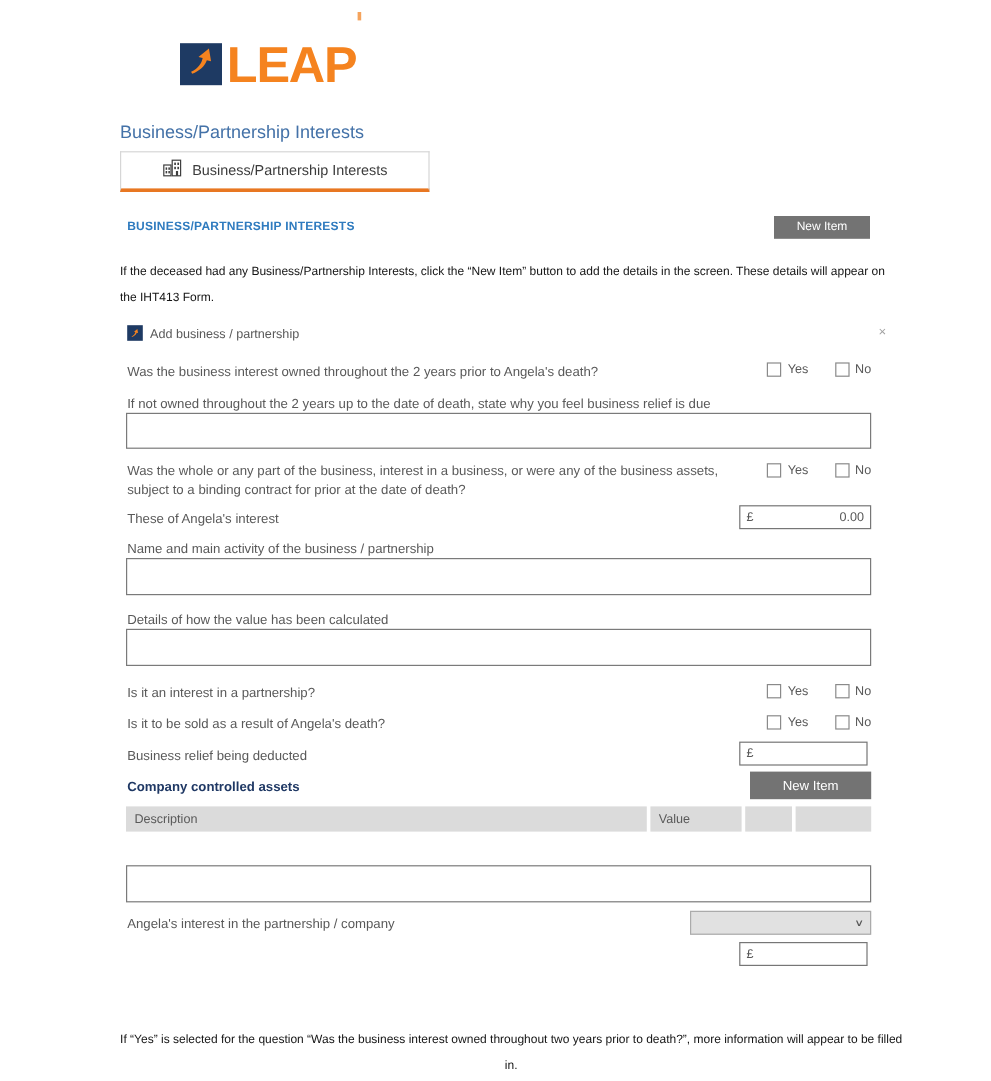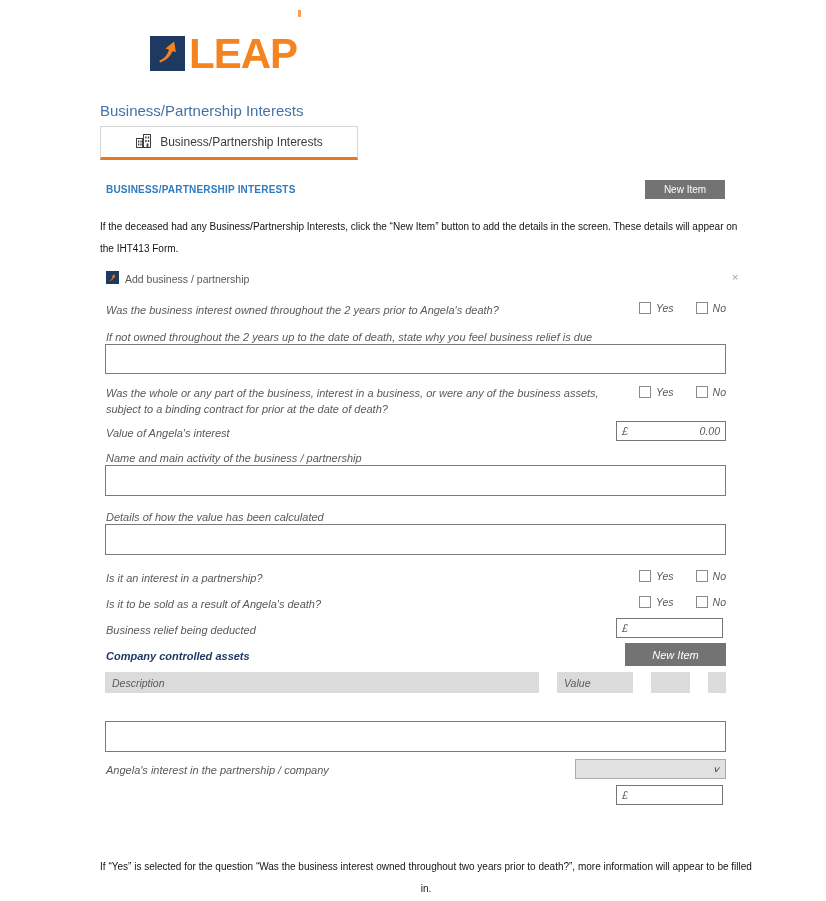--- a/index.html
+++ b/index.html
@@ -30,31 +30,31 @@
   .para { position:absolute; left:100px; width:652px; font-size:10px; line-height:22px; color:#141414; }
   .para-top { top:216px; }
   .para-bottom { top:856px;text-align:center; }
 
   
   .dlg-icon { position:absolute; left:106px; top:271px; width:13px; height:13px; background:#1e3a63; display:flex; align-items:center; justify-content:center; }
   .dlg-title { position:absolute; left:125px; top:273px; font-size:10.5px; color:#595959; }
   .dlg-close { position:absolute; left:732px; top:271px; font-size:11px; color:#a0a0a0; cursor:default; }
 
   
-  .form { position:absolute; left:106px; top:298px; width:620px; height:515px;font-style:italic; }
+  .form { position:absolute; left:106px; top:298px; width:620px; height:515px; }
   .lbl { position:absolute; font-size:11px; color:#595959; line-height:16px; }
   .q-lbl { width:515px; }
   .ta { position:absolute; left:-1px; width:621px; border:1px solid #7a7a7a; background:#fff; }
   .yn { position:absolute; right:0; display:flex; gap:22px; }
   .yn-group { display:flex; align-items:center; gap:5px; }
   .cb { width:12px; height:12px; border:1px solid #8a8a8a; background:#fff; }
   .yn-text { font-size:10.5px; color:#595959; }
   .money { position:absolute; border:1px solid #767676; height:20px; display:flex; align-items:center; justify-content:space-between; padding:0 5px; background:#fff; }
   .money .cur, .money .amt { font-size:10.5px; color:#595959; }
-  .tbl { position:absolute; left:-1px; top:374px; width:621px; height:21px; display:flex; gap:18px; }
+  .tbl { position:absolute; left:-1px; top:374px; width:621px; height:21px; display:flex; gap:3px; }
   .tbl-cell { background:#dbdbdb; display:flex; align-items:center; padding-left:7px; font-size:10.5px; color:#595959; }
   .company-h { position:absolute; font-size:11px; font-weight:bold; color:#1f3864; }
   .new-item-co { position:absolute; left:519px; top:345px; width:101px; height:23px; font-size:11px; }
   .select { position:absolute; left:469px; width:151px; height:20px; background:#e1e1e1; border:1px solid #ababab;
             display:flex; align-items:center; justify-content:flex-end; padding-right:6px; }
   .select .chev { font-size:8px; color:#555; transform:scaleX(1.4); }
 </style>
 </head>
 <body>
 
@@ -128,21 +128,21 @@
       <span class="yn-group">
           <span class="cb"></span>
           <span class="yn-text">Yes</span>
         </span>
       <span class="yn-group">
           <span class="cb"></span>
           <span class="yn-text">No</span>
         </span>
     </div>
 
-    <div class="lbl" style="top:127px;">Value of Angela's interest</div>
+    <div class="lbl" style="top:127px;">These of Angela's interest</div>
     <div class="money" style="left:510px; top:123px; width:110px;">
       <span class="cur">£</span>
       <span class="amt">0.00</span>
     </div>
 
     <div class="lbl" style="top:152px;">Name and main activity of the business / partnership</div>
     <div class="ta" style="top:167px; height:31px;"></div>
 
     <div class="lbl" style="top:211px;">Details of how the value has been calculated</div>
     <div class="ta" style="top:226px; height:31px;"></div>

